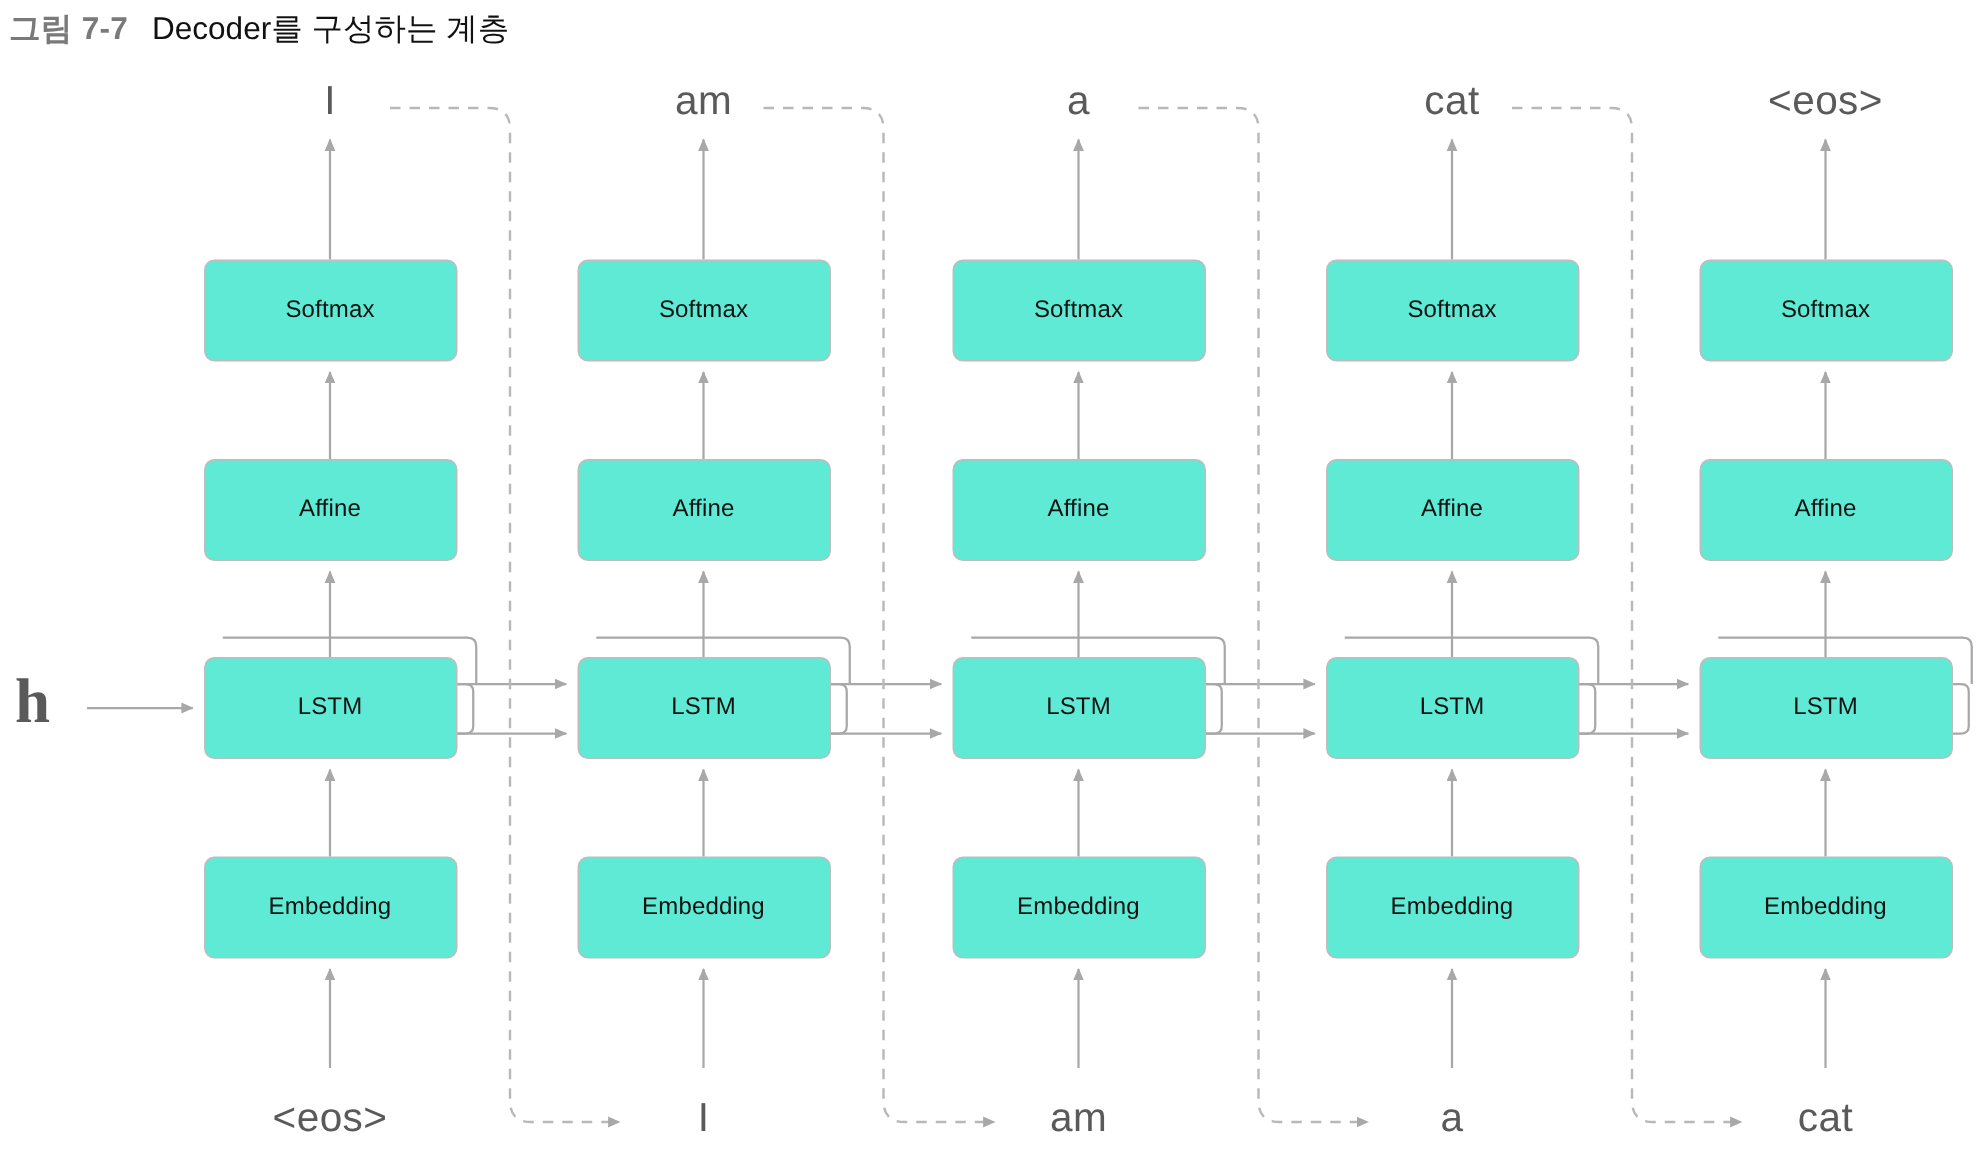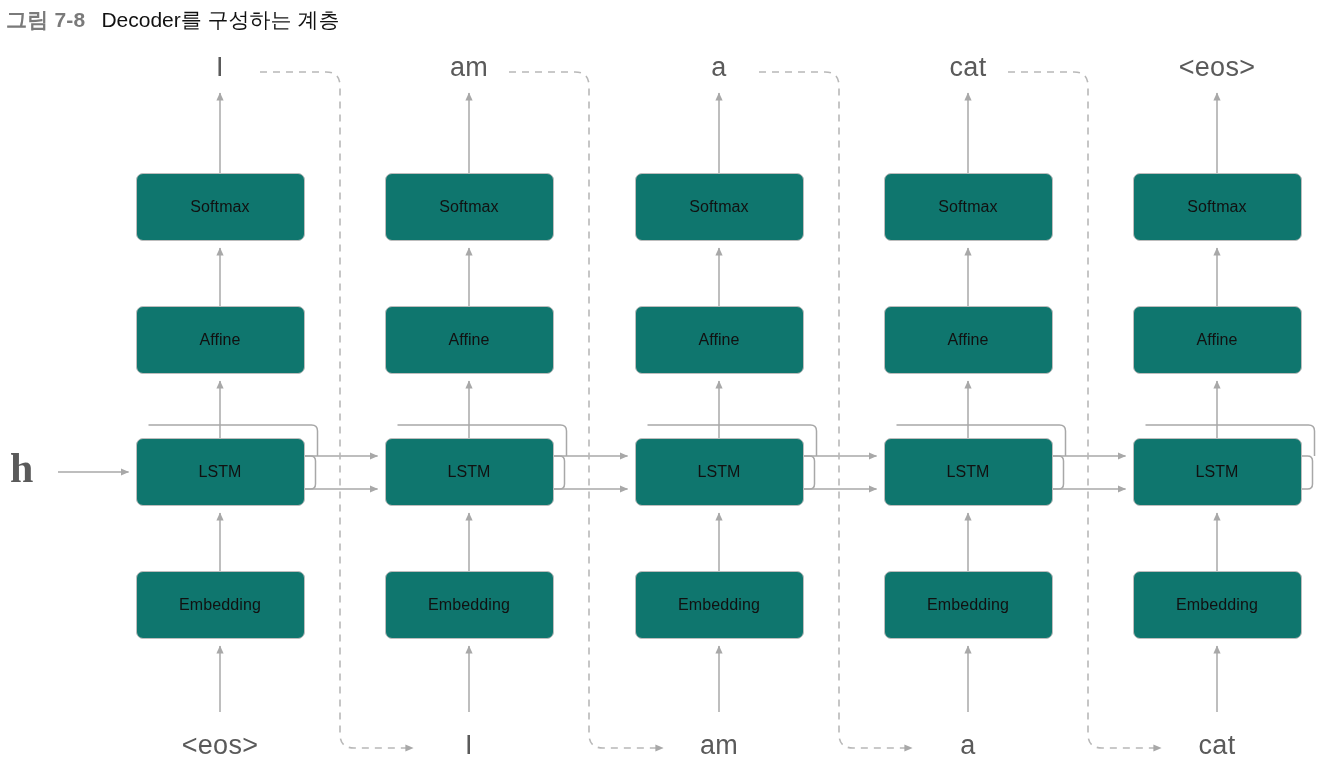--- a/index.html
+++ b/index.html
@@ -44,21 +44,21 @@
     top: 0;
     width: 1324px;
     height: 776px;
     pointer-events: none;
   }
 
   
   .node-box {
     position: absolute;
     box-sizing: border-box;
-    background: #0f766e;
+    background: #5eead4;
     border: 1.4px solid #bdbdbd;
     border-radius: 7px;
     display: flex;
     align-items: center;
     justify-content: center;
     font-size: 16px;
     color: #111111;
     letter-spacing: 0.1px;
   }
 
@@ -78,21 +78,21 @@
     font-weight: bold;
     font-size: 42px;
     color: #5a5a5a;
     line-height: 1;
   }
 </style>
 </head>
 <body>
 
 <div id="figure-title">
-  <span class="fig-num">그림 7-8</span><span class="fig-cap">Decoder를 구성하는 계층</span>
+  <span class="fig-num">그림 7-7</span><span class="fig-cap">Decoder를 구성하는 계층</span>
 </div>
 
 <svg id="wire-layer" viewBox="0 0 1324 776" xmlns="http://www.w3.org/2000/svg">
   <defs>
     <marker id="ah" markerWidth="9" markerHeight="9" refX="7.6" refY="4.5" orient="auto" markerUnits="userSpaceOnUse">
       <path d="M0,0.9 L8.2,4.5 L0,8.1 z" fill="#a8a8a8"></path>
     </marker>
     <marker id="ahd" markerWidth="9" markerHeight="9" refX="7.6" refY="4.5" orient="auto" markerUnits="userSpaceOnUse">
       <path d="M0,0.9 L8.2,4.5 L0,8.1 z" fill="#a8a8a8"></path>
     </marker>

